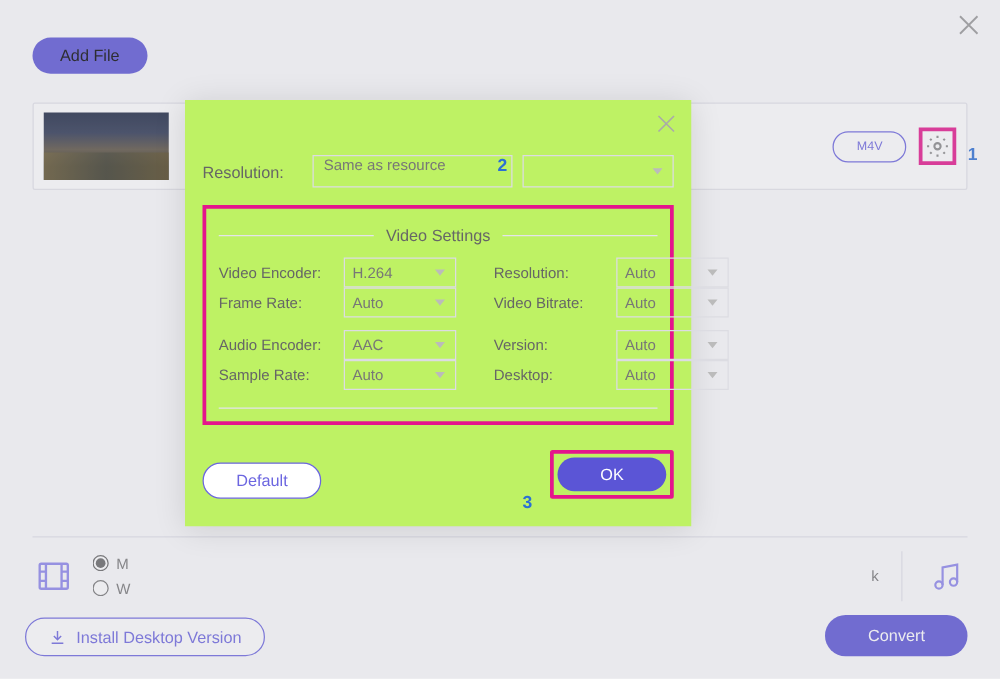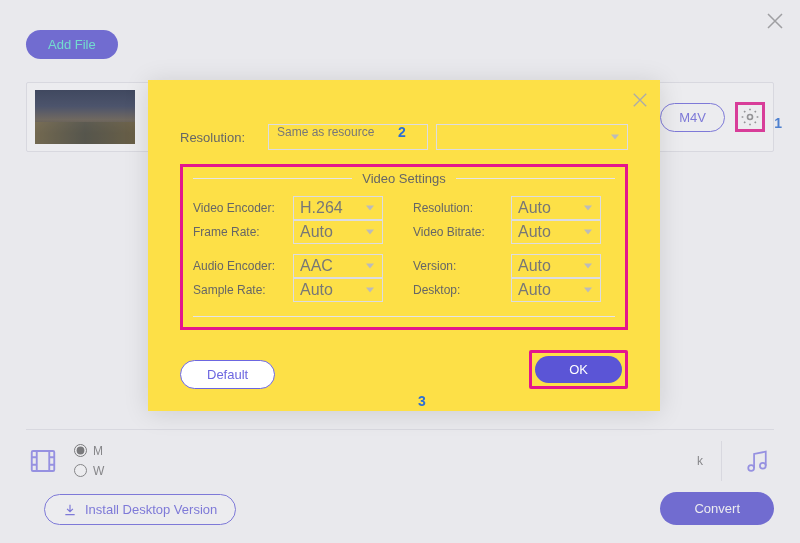--- a/index.html
+++ b/index.html
@@ -19,21 +19,21 @@
       right: 16px;
       font-size: 24px;
       color: #999;
       cursor: pointer;
     }
     .add-file-btn {
       position: absolute;
       top: 30px;
       left: 26px;
       background: #5b55d6;
-      color: #5eead4;
+      color: #000000;
       border: none;
       padding: 7px 22px;
       border-radius: 16px;
       font-size: 13px;
       cursor: pointer;
     }
     .file-row {
       position: absolute;
       top: 82px;
       left: 26px;
@@ -64,21 +64,21 @@
       margin-left: auto;
       display: flex;
       align-items: center;
       gap: 10px;
     }
     .format-pill {
       border: 1px solid #6c66e0;
       color: #6c66e0;
       padding: 6px 18px;
       border-radius: 16px;
-      font-size: 13px;
+      font-size: 10px;
       background: #fff;
     }
     .gear-box {
       width: 30px;
       height: 30px;
       border: 3px solid #e4168c;
       display: flex;
       align-items: center;
       justify-content: center;
       background: #fff;
@@ -114,21 +114,21 @@
     }
     .radio-group { display: flex; flex-direction: column; gap: 6px; font-size: 12px; color: #777; }
     .radio-item { display: flex; align-items: center; gap: 6px; }
     .radio-item input { accent-color: #666; }
     .bottom-right { margin-left: auto; display: flex; align-items: center; gap: 18px; color: #777; font-size: 12px; }
     .vsep { width: 1px; height: 40px; background: #e4e4ea; }
 
     .install-btn {
       position: absolute;
       bottom: 18px;
-      left: 44px;
+      left: 20px;
       border: 1px solid #6c66e0;
       color: #6c66e0;
       background: #fff;
       padding: 7px 18px;
       border-radius: 16px;
       font-size: 13px;
       display: flex;
       align-items: center;
       gap: 8px;
       cursor: pointer;
@@ -149,24 +149,24 @@
     .overlay {
       position: absolute;
       inset: 0;
       background: rgba(180,180,190,0.25);
       z-index: 40;
     }
     .dialog {
       position: absolute;
       top: 80px;
       left: 148px;
-      width: 512px;
-      background: #fde047;
+      width: 405px;
+      background: #bef264;
       z-index: 50;
-      padding: 16px 32px 22px;
+      padding: 16px 14px 22px;
       box-shadow: 0 2px 24px rgba(0,0,0,0.12);
     }
     .dialog-close {
       position: absolute;
       top: 10px;
       right: 12px;
       font-size: 20px;
       color: #aaa;
       cursor: pointer;
     }
@@ -206,41 +206,41 @@
 
     .settings-box {
       border: 3px solid #e4168c;
       margin-top: 14px;
       padding: 2px 10px 10px;
     }
     .sec-head {
       display: flex;
       align-items: center;
       gap: 10px;
-      margin-top: 2px;
+      margin-top: 12px;
       color: #666;
       font-size: 13px;
     }
     .hr { flex: 1; height: 1px; background: #e4e4ea; }
     .grid {
       margin-top: 10px;
       display: grid;
       grid-template-columns: 100px 90px 30px 98px 90px;
       align-items: center;
       font-size: 12px;
       color: #666;
     }
     .small-select {
       height: 24px;
       border: 1px solid #dcdce2;
       display: flex;
       align-items: center;
       padding: 0 6px;
       color: #777;
-      font-size: 16px;
+      font-size: 12px;
       position: relative;
     }
     .dlg-btns {
       display: flex;
       align-items: flex-end;
       gap: 14px;
       margin-top: 20px;
     }
     .btn-outline {
       border: 1px solid #6c66e0;

